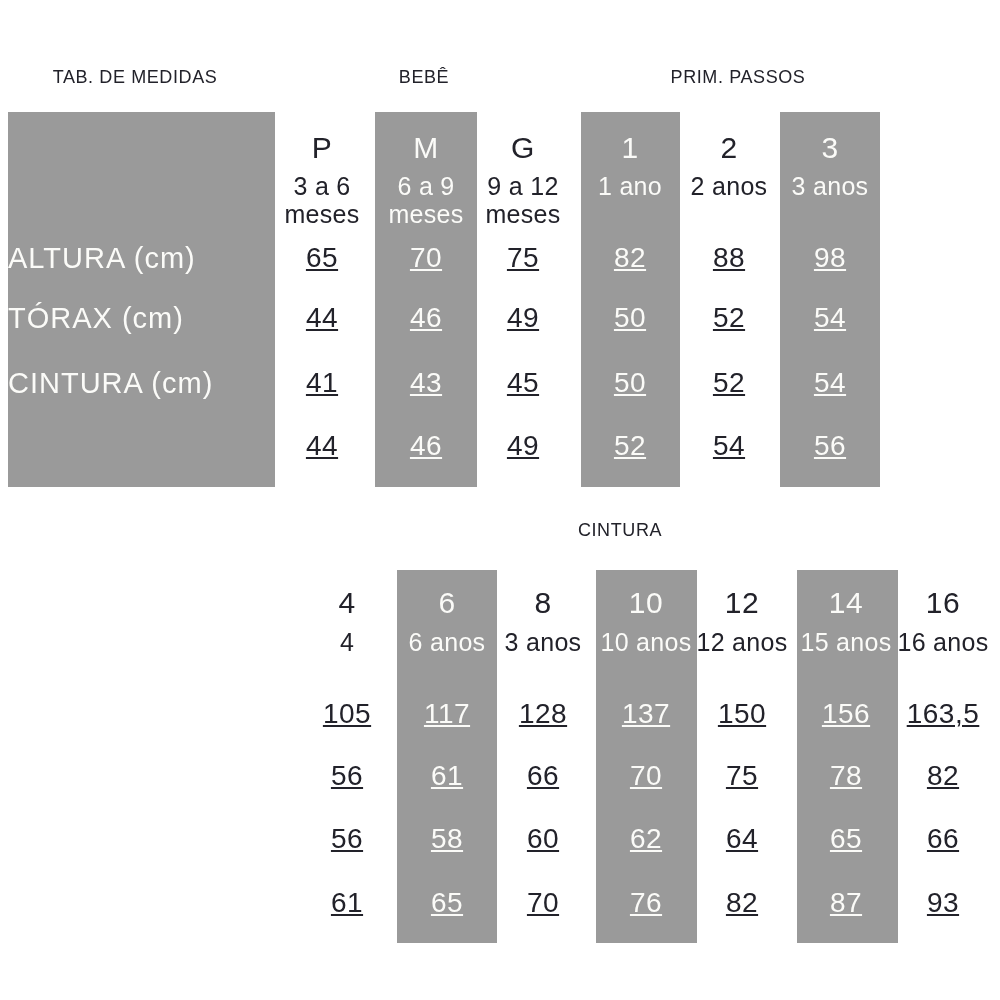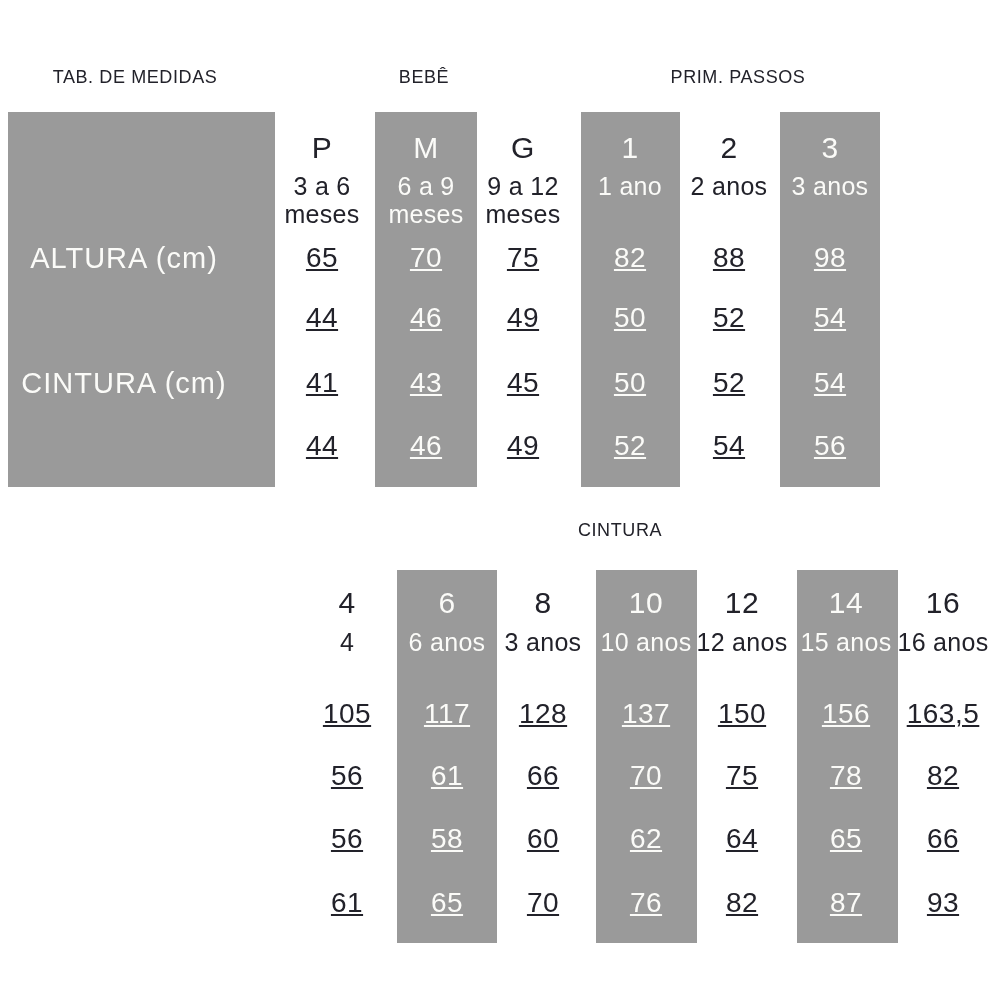--- a/index.html
+++ b/index.html
@@ -25,40 +25,41 @@
   .size{font-size:30px;letter-spacing:0.5px;}
   .age{font-size:25px;letter-spacing:0.3px;}
   .val{font-size:28px;letter-spacing:0.5px;text-decoration:underline;}
   .dark{color:var(--text_dark);}
   .light{color:var(--text_light);}
   .corner{
     position:absolute;left:8px;width:267px;text-align:center;line-height:36px;
     font-size:33px;letter-spacing:2px;color:var(--text_light);white-space:nowrap;
   }
   .rowlabel{
-    position:absolute;left:14px;width:220px;text-align:center;line-height:36px;
+    position:absolute;left:8px;width:220px;line-height:36px;
     font-size:29px;letter-spacing:1px;color:var(--text_light);white-space:nowrap;
   }
 </style>
 </head>
 <body>
 
 <div class="canvas">
 
   <div class="hdr" style="left:135px;top:65px">TAB. DE MEDIDAS</div>
   <div class="hdr" style="left:424px;top:65px">BEBÊ</div>
   <div class="hdr" style="left:738px;top:65px">PRIM. PASSOS</div>
   <div class="hdr" style="left:620px;top:518px">CINTURA</div>
 
   <div class="shade" style="left:8px;top:112px;width:267px;height:375px"></div>
   <div class="shade" style="left:375px;top:112px;width:102px;height:375px"></div>
   <div class="shade" style="left:581px;top:112px;width:99px;height:375px"></div>
   <div class="shade" style="left:780px;top:112px;width:100px;height:375px"></div>
 
   <div class="rowlabel" style="top:240px">ALTURA (cm)</div>
+  <div class="rowlabel" style="top:300px">TÓRAX (cm)</div>
   <div class="rowlabel" style="top:365px">CINTURA (cm)</div>
 
   <div class="cell size dark" style="left:322px;top:130px">P</div>
   <div class="cell age dark" style="left:322px;top:168px">3 a 6</div>
   <div class="cell age dark" style="left:322px;top:196px">meses</div>
   <div class="cell val dark" style="left:322px;top:240px">65</div>
   <div class="cell val dark" style="left:322px;top:300px">44</div>
   <div class="cell val dark" style="left:322px;top:365px">41</div>
   <div class="cell val dark" style="left:322px;top:428px">44</div>
 

